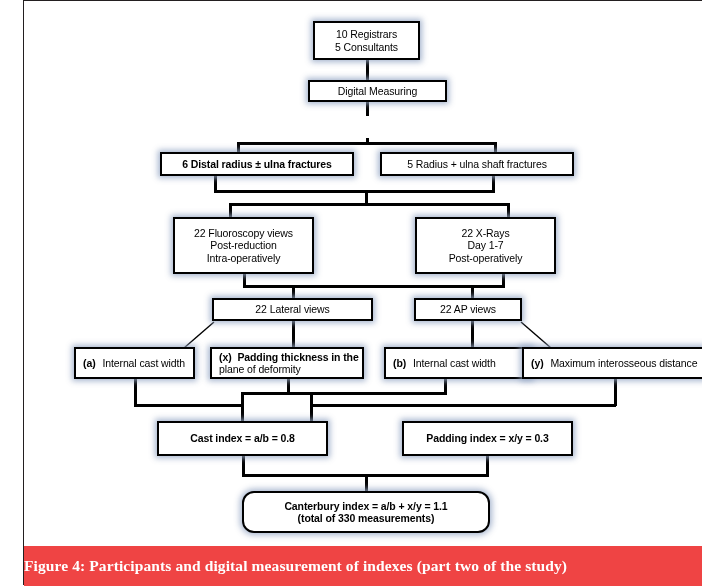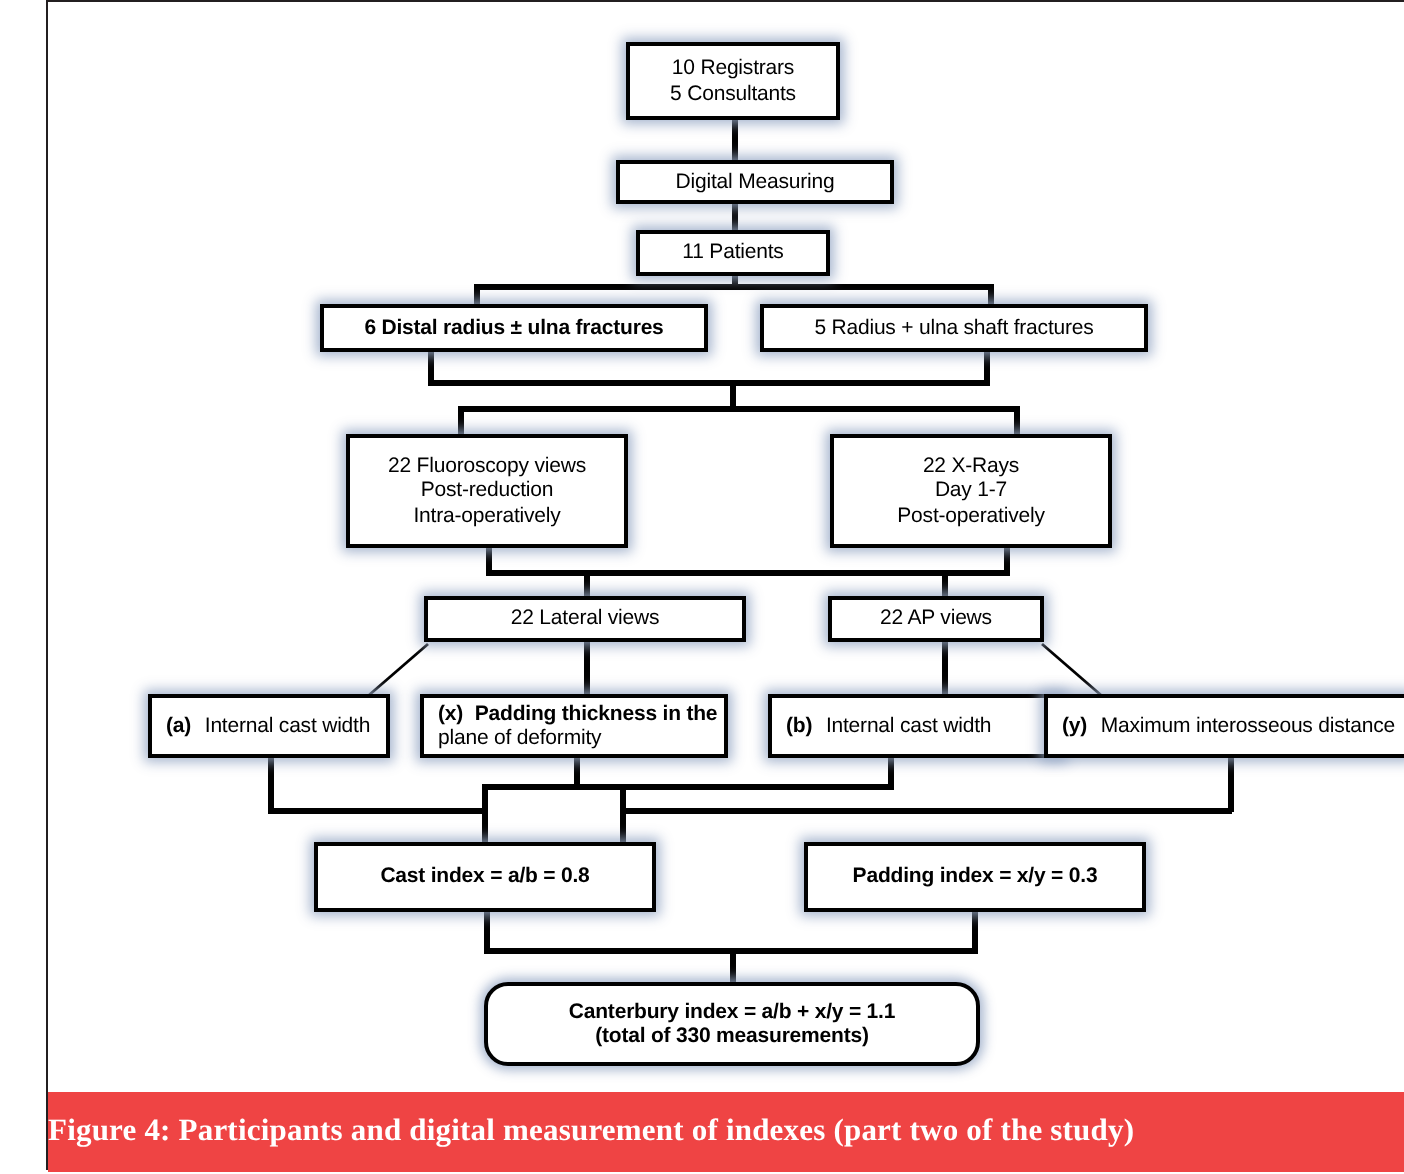--- a/index.html
+++ b/index.html
@@ -146,25 +146,20 @@
         <div>5 Consultants</div>
       </div>
     </div>
 
     <div class="node" style="left:284px;top:79px;width:139px;height:22px;">
       <div class="inner">
         <div>Digital Measuring</div>
       </div>
     </div>
 
-    <div class="node" style="left:294px;top:114px;width:97px;height:23px;">
-      <div class="inner">
-        <div>11 Patients</div>
-      </div>
-    </div>
 
     <div class="node" style="left:136px;top:151px;width:194px;height:24px;font-weight:bold;">
       <div class="inner">
         <div>6 Distal radius ± ulna fractures</div>
       </div>
     </div>
 
     <div class="node" style="left:356px;top:151px;width:194px;height:24px;">
       <div class="inner">
         <div>5 Radius + ulna shaft fractures</div>

